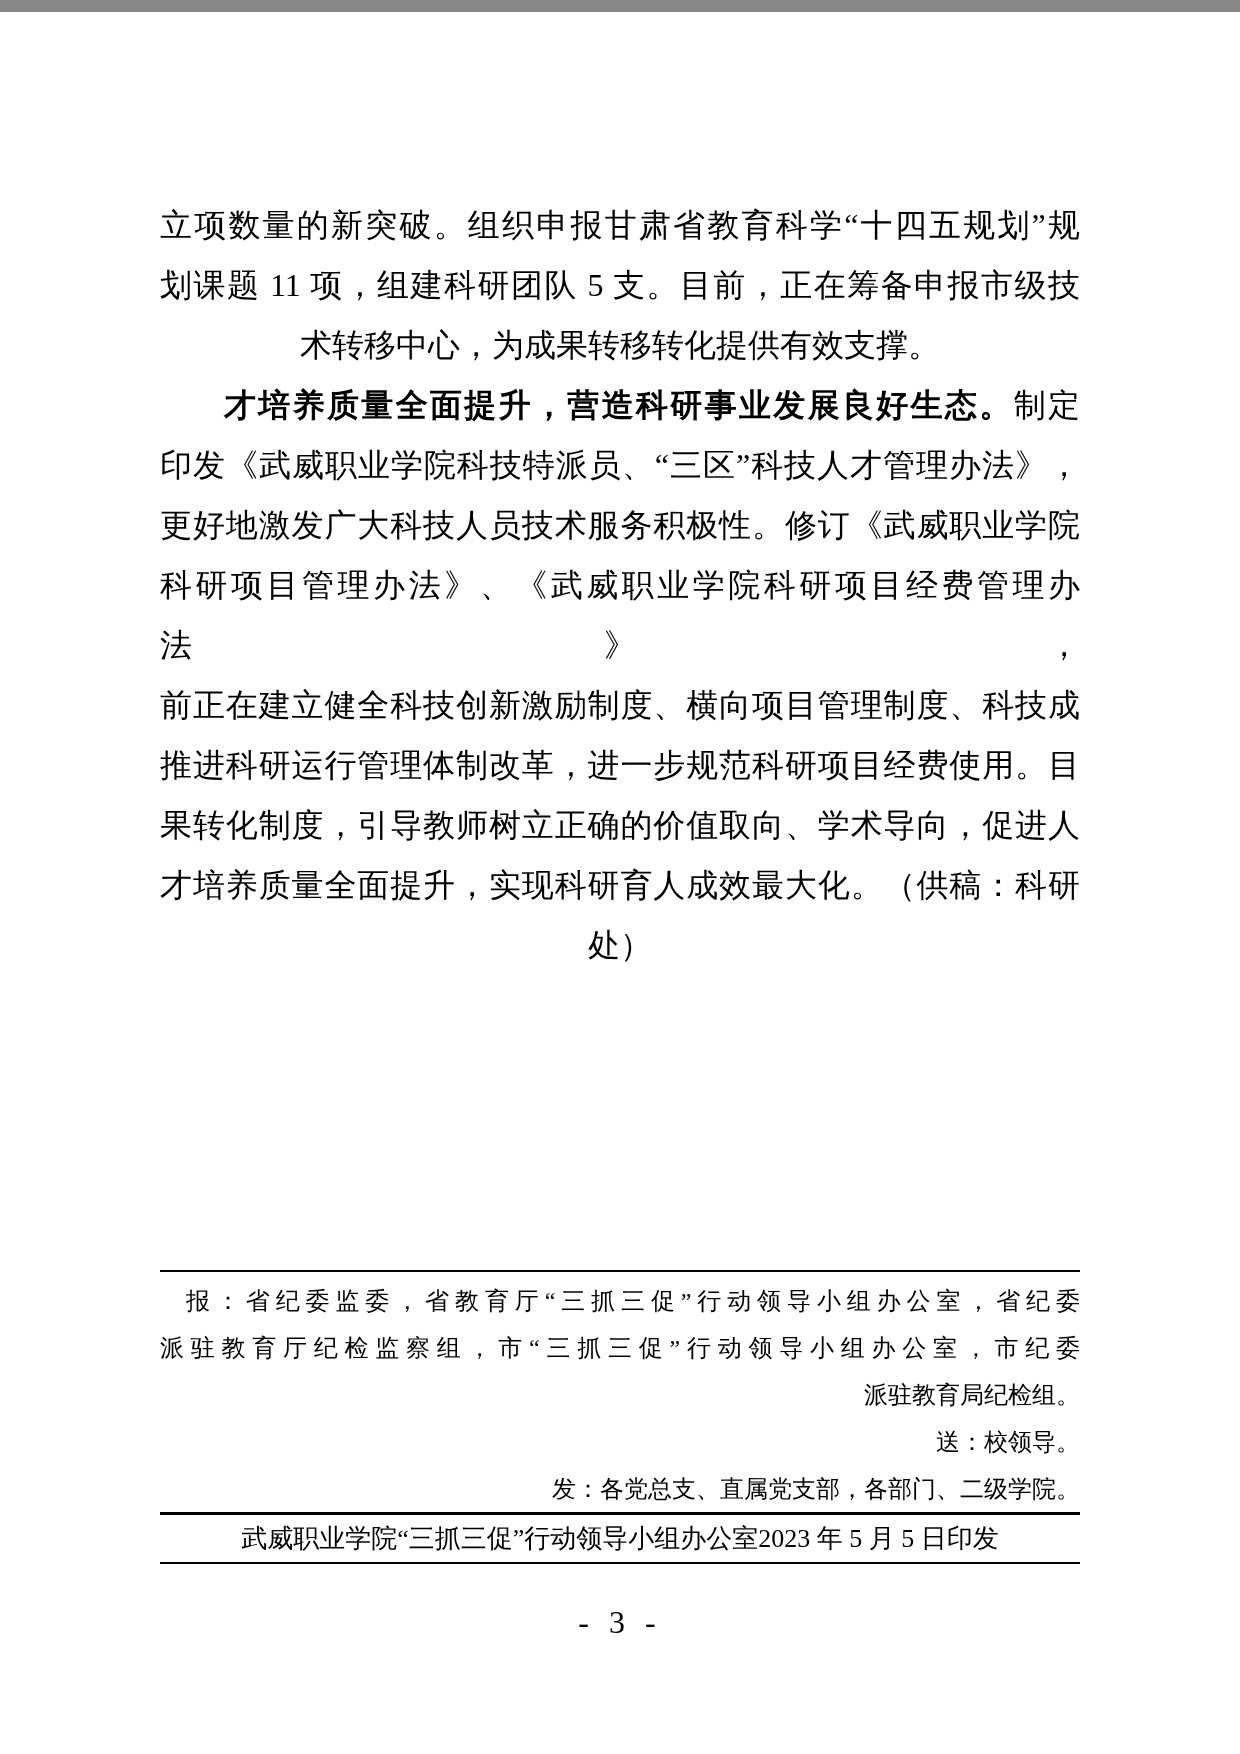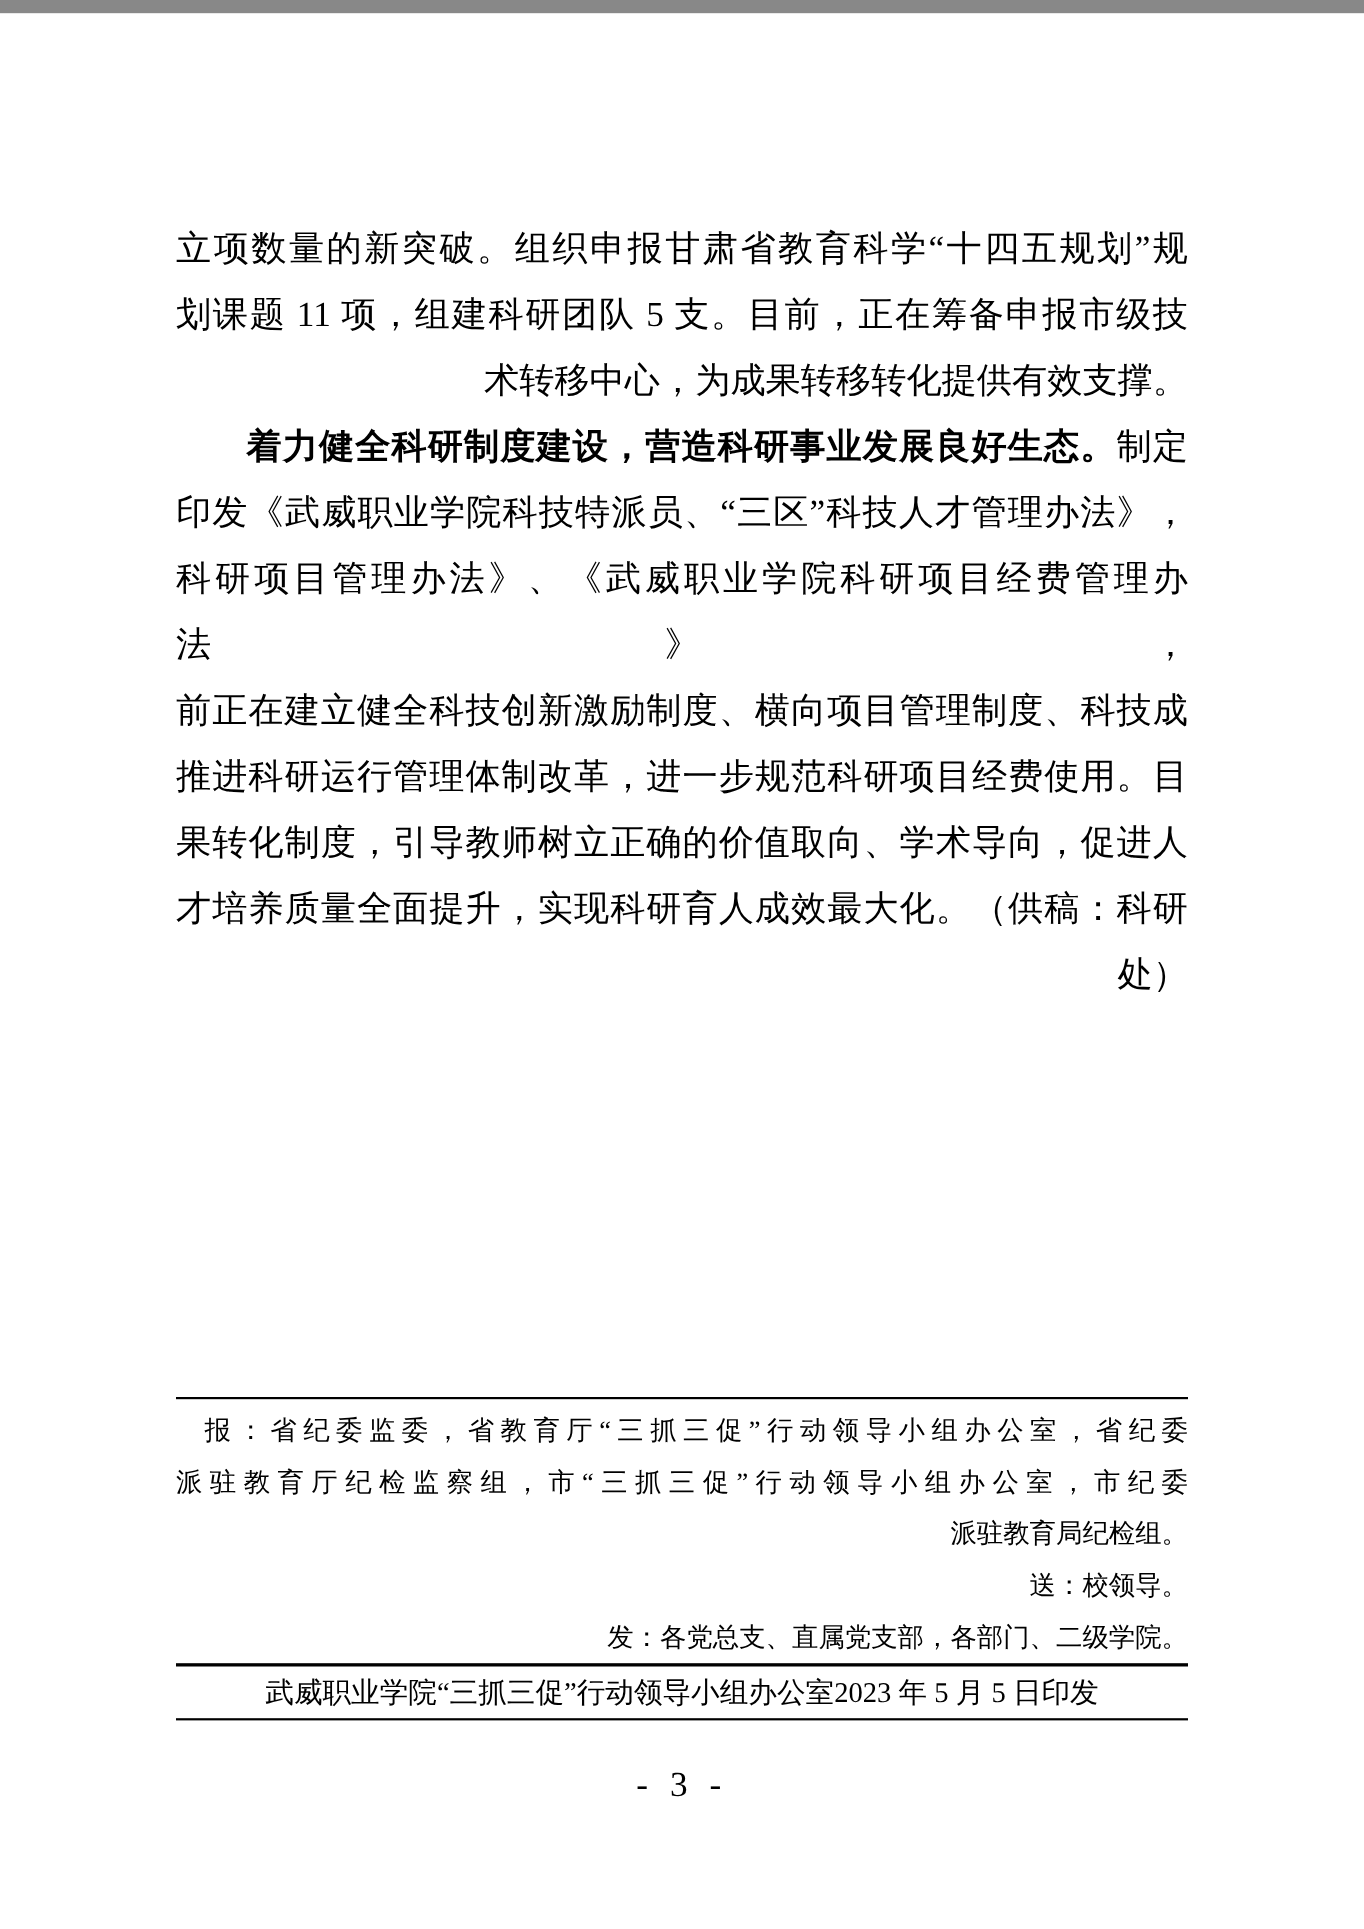--- a/index.html
+++ b/index.html
@@ -16,21 +16,21 @@
   }
   
   .body-text {
     position: absolute;
     left: 160px;
     top: 183px;
     width: 920px;
     font-size: 32px;
     line-height: 60px;
   }
-  .line { text-align: right; white-space: nowrap; }
+  .line { text-align: center; white-space: nowrap; }
   .line.just {
     text-align: justify;
     text-align-last: justify;
     white-space: normal;
   }
   .line.indent { text-indent: 64px; }
   .bold-run { font-weight: 700; }
   
   .rule {
     position: absolute;
@@ -84,22 +84,23 @@
 
 <div class="page">
 
   <main class="body-text">
     <section>
       <div class="line just">立项数量的新突破。组织申报甘肃省教育科学“十四五规划”规</div>
       <div class="line just">划课题 11 项，组建科研团队 5 支。目前，正在筹备申报市级技</div>
       <div class="line">术转移中心，为成果转移转化提供有效支撑。</div>
     </section>
     <section>
-      <div class="line just indent"><span class="bold-run">着力健全科研制度建设，营造科研事业发展良好生态。</span><span>制定</span></div>
+      <div class="line just indent"><span class="bold-run">才培养质量全面提升，营造科研事业发展良好生态。</span><span>制定</span></div>
       <div class="line just">印发《武威职业学院科技特派员、“三区”科技人才管理办法》，</div>
+      <div class="line just">更好地激发广大科技人员技术服务积极性。修订《武威职业学院</div>
       <div class="line just">科研项目管理办法》、《武威职业学院科研项目经费管理办法》，</div>
       <div class="line just">前正在建立健全科技创新激励制度、横向项目管理制度、科技成</div>
       <div class="line just">推进科研运行管理体制改革，进一步规范科研项目经费使用。目</div>
       <div class="line just">果转化制度，引导教师树立正确的价值取向、学术导向，促进人</div>
       <div class="line just">才培养质量全面提升，实现科研育人成效最大化。（供稿：科研</div>
       <div class="line">处）</div>
     </section>
   </main>
 
   <div class="rule rule-thin"></div>

